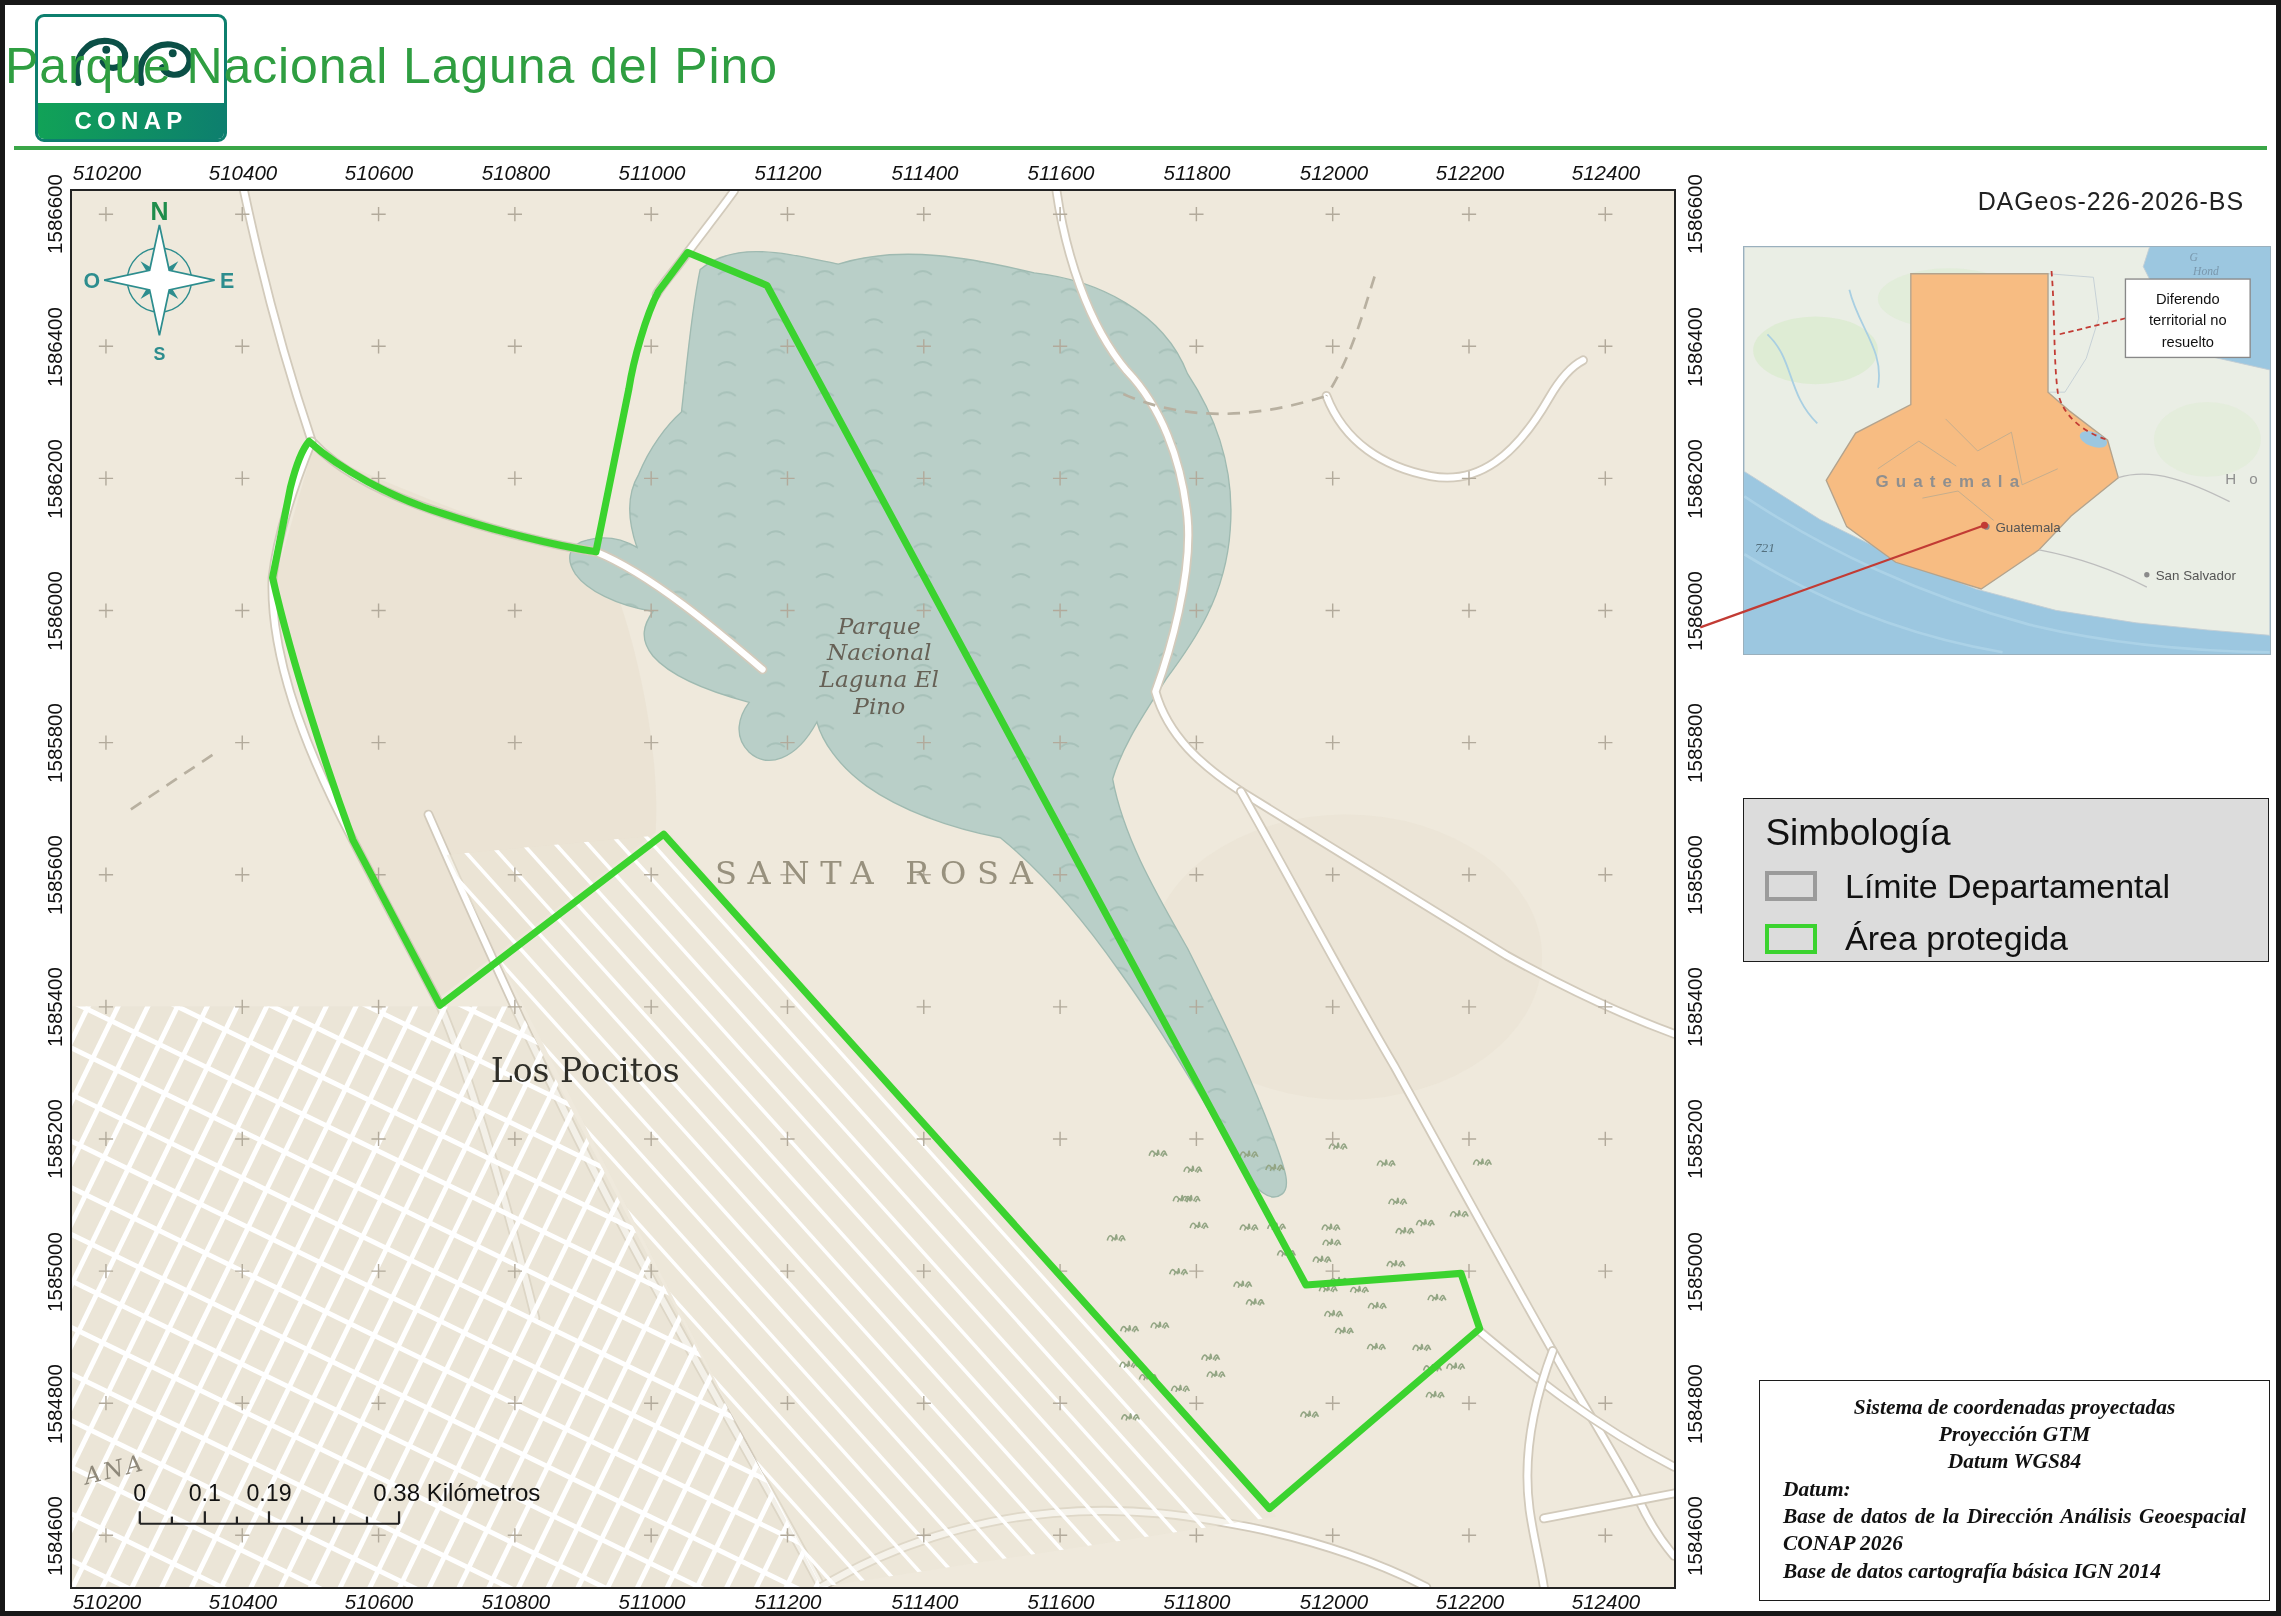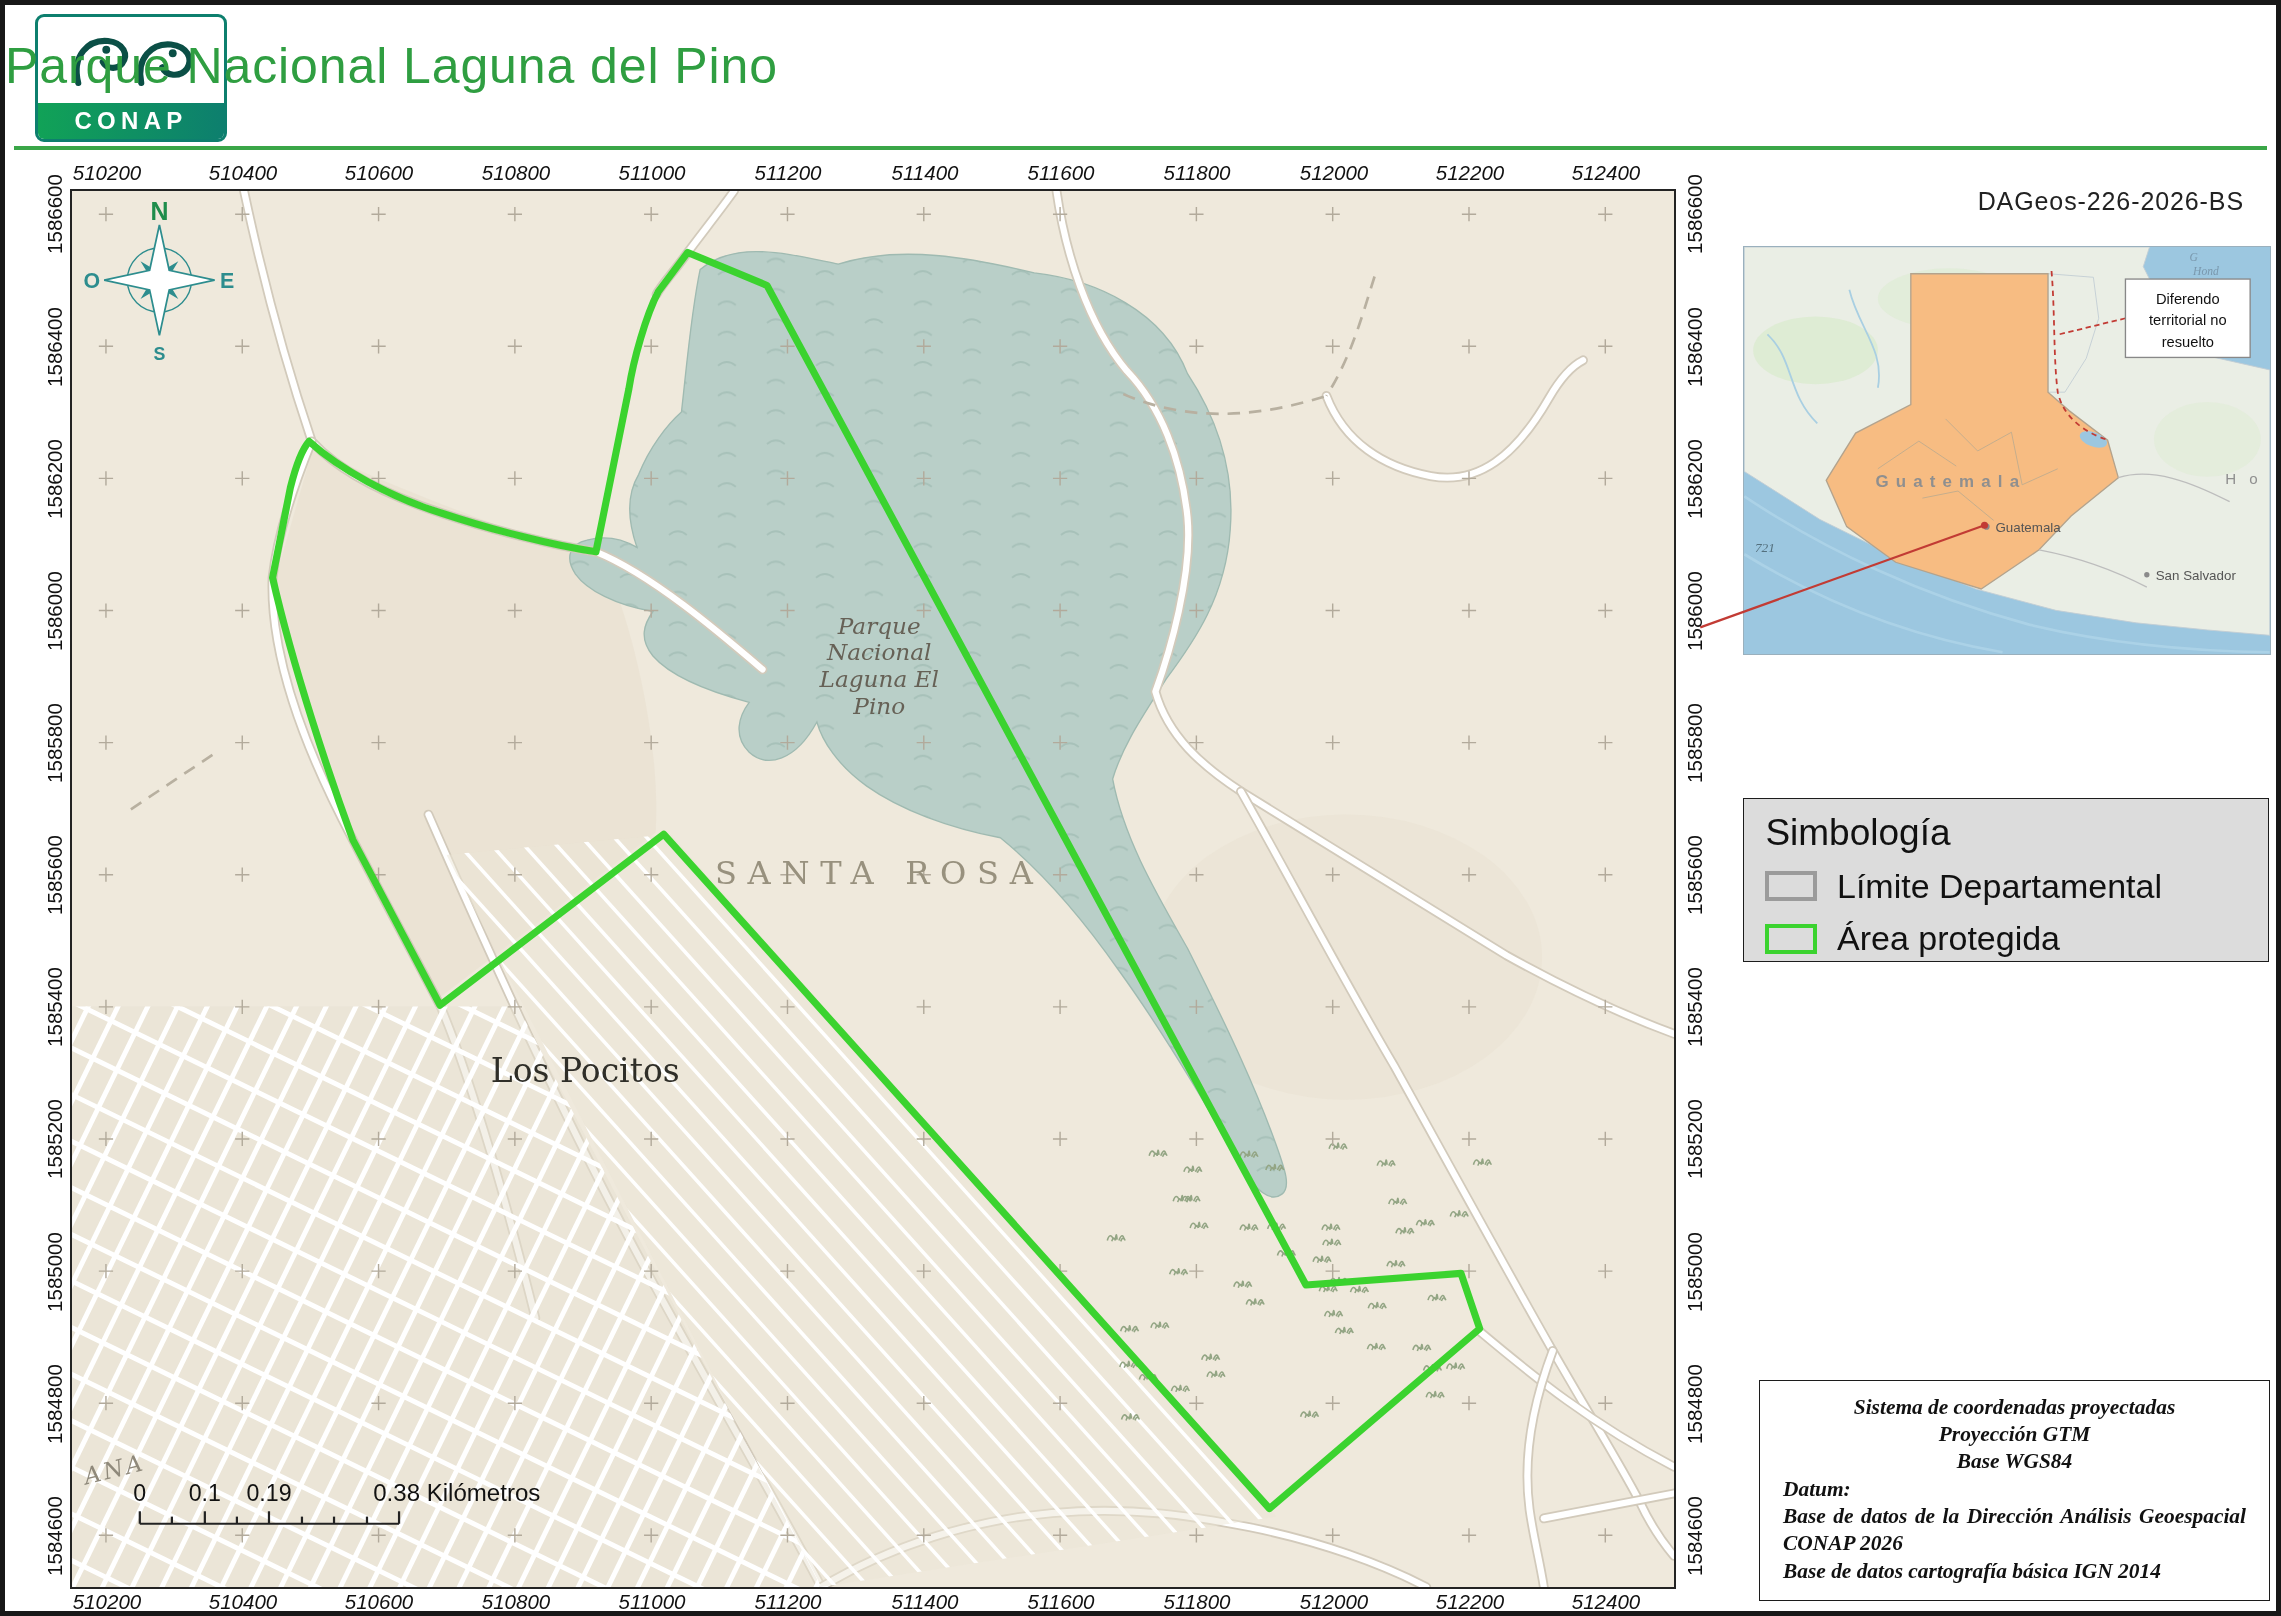--- a/index.html
+++ b/index.html
@@ -32,21 +32,21 @@
   .street{stroke:#ffffff;stroke-width:5.5;}
   .street.thin{stroke-width:4;}
   .maplabel-serif{font-family:"DejaVu Serif","Liberation Serif",serif;}
 
   
   .inset{position:absolute;left:1738px;top:241px;width:526px;height:407px;border:0.9px solid #9ab0bd;
         overflow:hidden;background:#9cc7e0;}
   .legend{position:absolute;left:1738px;top:793px;width:526px;height:164px;background:#dcdcdc;
         border:1.8px solid #1c1c1c;box-sizing:border-box;padding:12.5px 21.4px;}
   .legend-title{font-size:37px;color:#111;}
-  .legend-row{display:flex;align-items:center;margin-top:13.4px;}
+  .legend-row{display:flex;align-items:center;margin-top:13.4px;gap:8px;}
   .swatch{width:52px;height:30px;margin-right:19.6px;border:4.5px solid;box-sizing:border-box;background:transparent;}
   .swatch-dept{border-color:#9b9b9b;}
   .swatch-pa{border-color:#3bd32f;}
   .legend-label{font-size:34px;color:#111;}
 
   .credits{position:absolute;left:1754px;top:1375px;width:511px;height:221px;border:1.8px solid #1c1c1c;
         box-sizing:border-box;background:#fff;padding:12.5px 23px;color:#111;
         font-family:"Liberation Serif",serif;font-style:italic;font-weight:bold;
         font-size:21.4px;line-height:1.28;}
   .credits .c{text-align:center;}
@@ -472,21 +472,21 @@
     </div>
     <div class="legend-row">
       <span class="swatch swatch-pa"></span>
       <span class="legend-label">Área protegida</span>
     </div>
   </div>
 
   <div class="credits">
     <div class="c">Sistema de coordenadas proyectadas</div>
     <div class="c">Proyección GTM</div>
-    <div class="c">Base WGS84</div>
+    <div class="c">Datum WGS84</div>
     <div class="l">Datum:</div>
     <div class="j">Base de datos de la Dirección Análisis Geoespacial CONAP 2026</div>
     <div class="j">Base de datos cartografía básica IGN 2014</div>
   </div>
 
 <span class="xlab" style="left: 102px; top: 168px;">510200</span>
     <span class="xlab" style="left: 102px; top: 1597px;">510200</span>
     <span class="xlab" style="left: 238px; top: 168px;">510400</span>
     <span class="xlab" style="left: 238px; top: 1597px;">510400</span>
     <span class="xlab" style="left: 374px; top: 168px;">510600</span>

